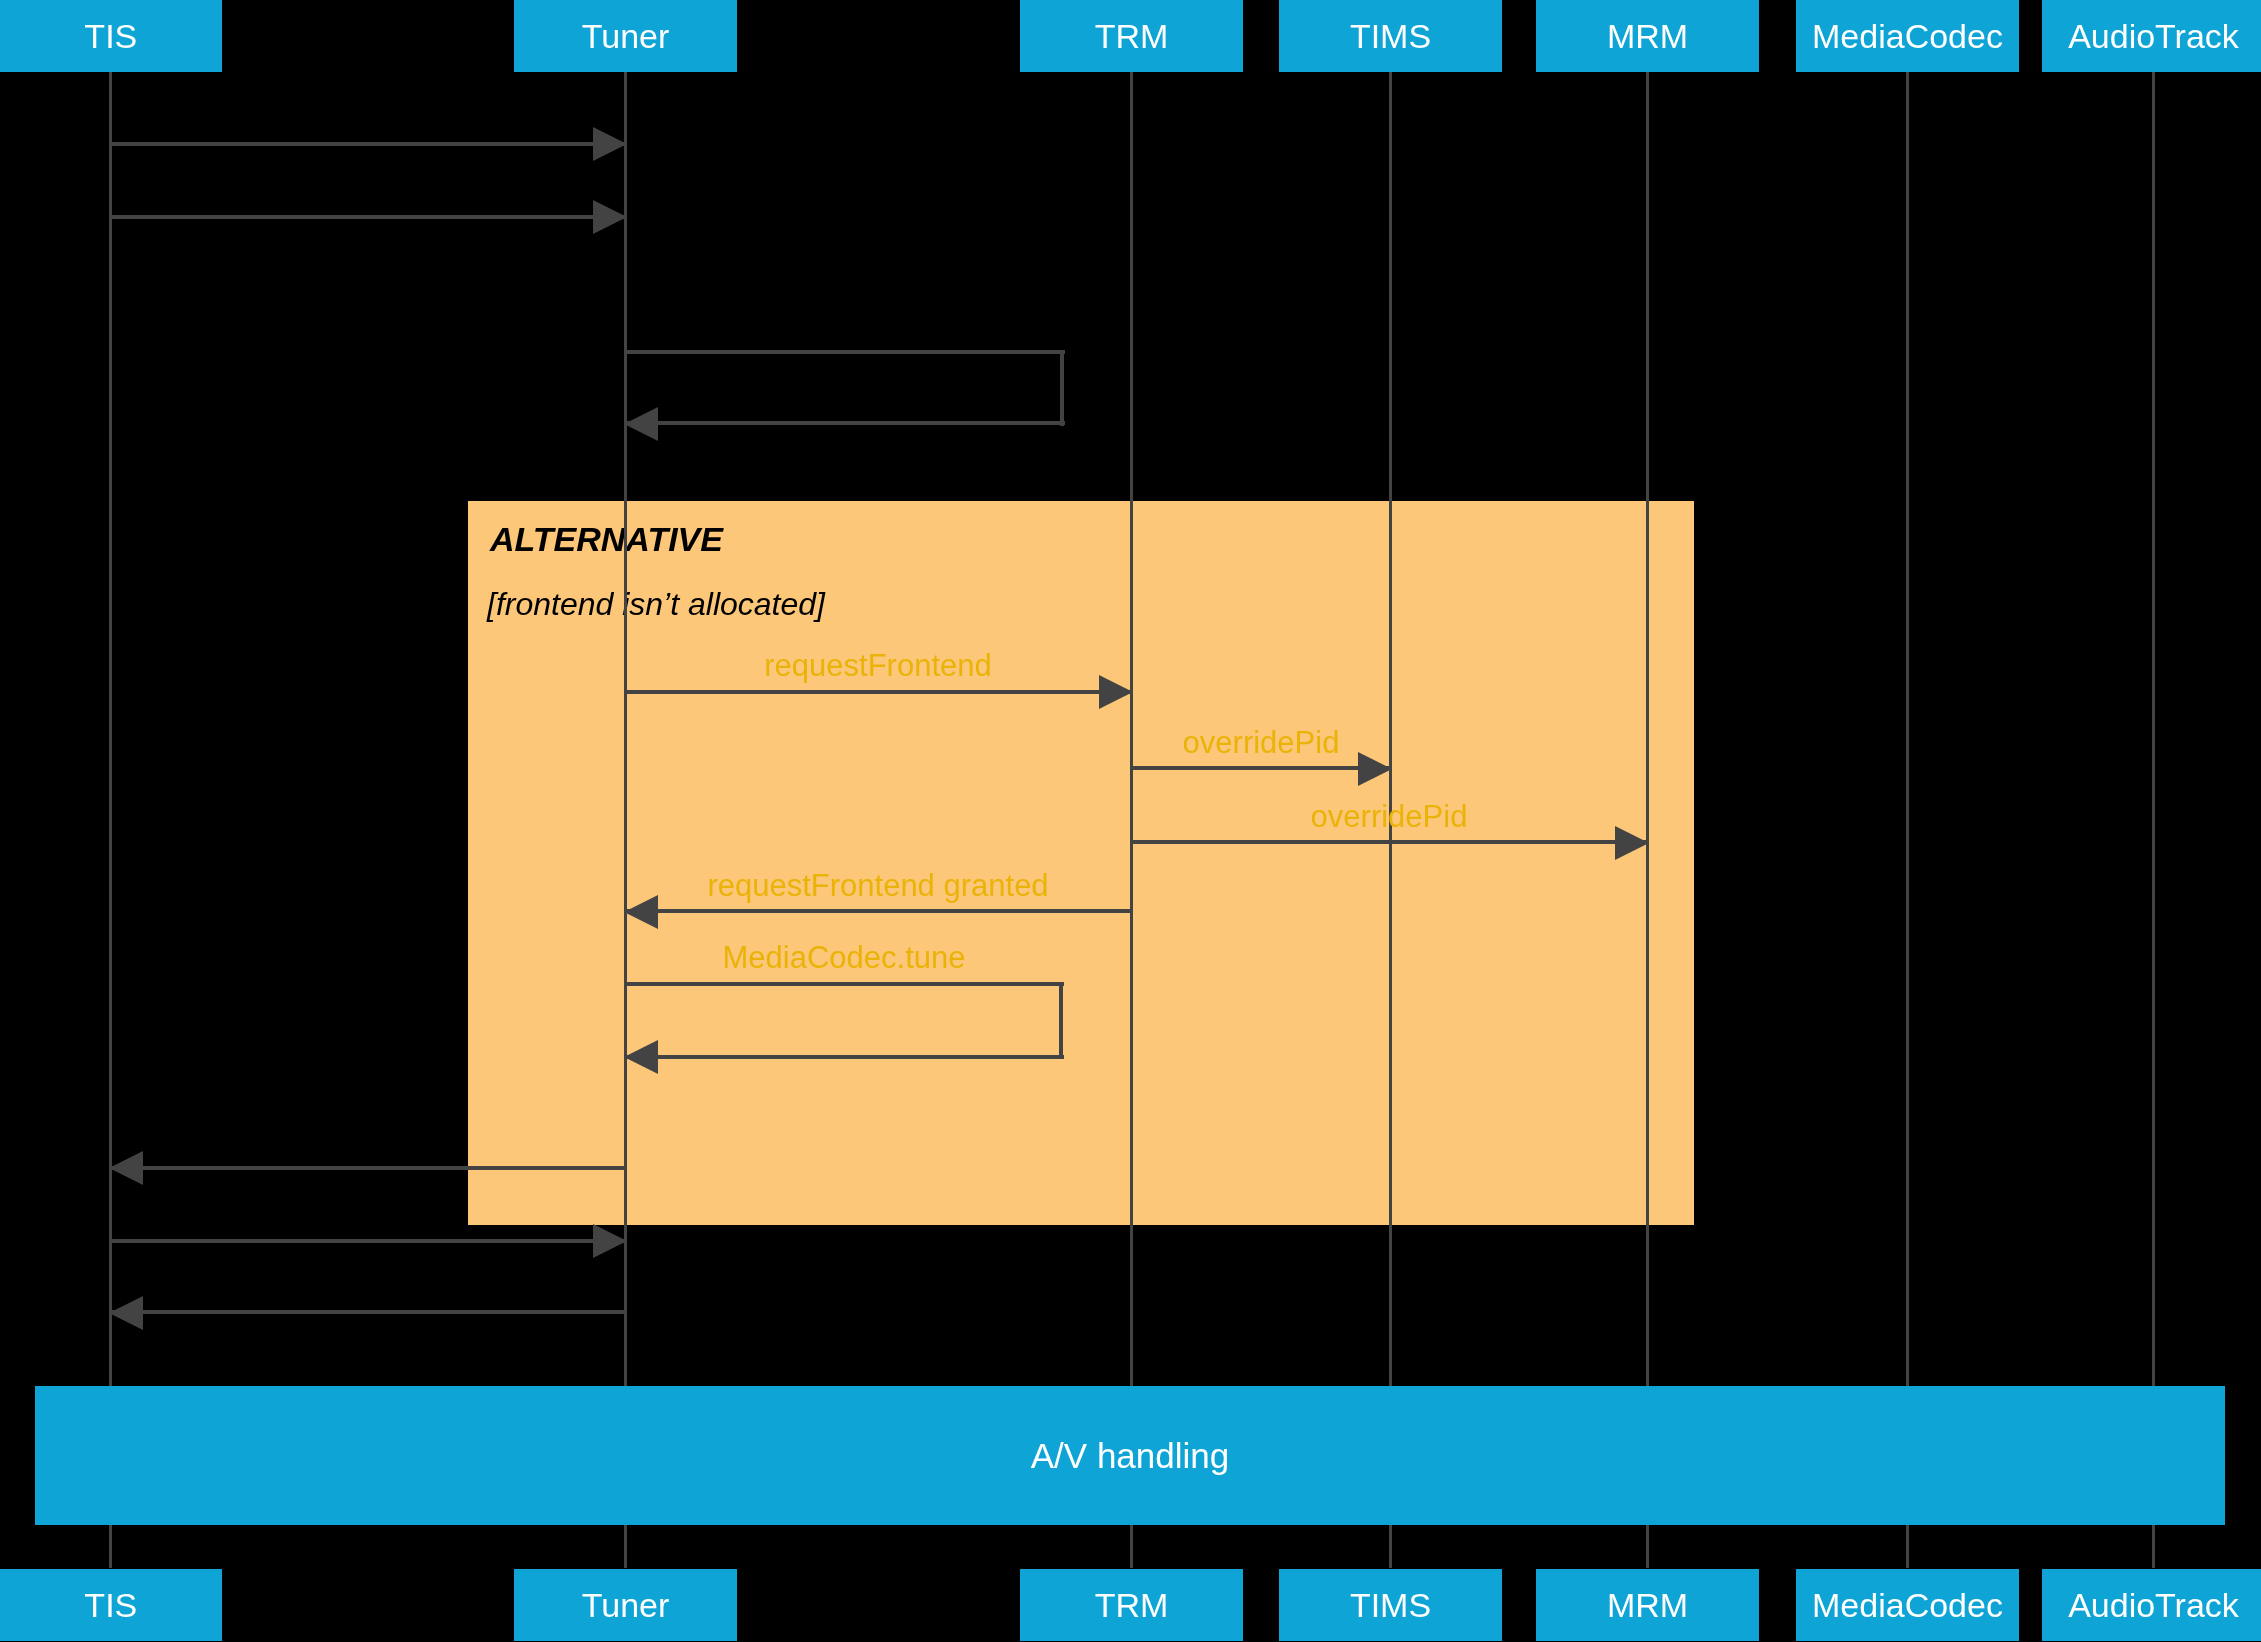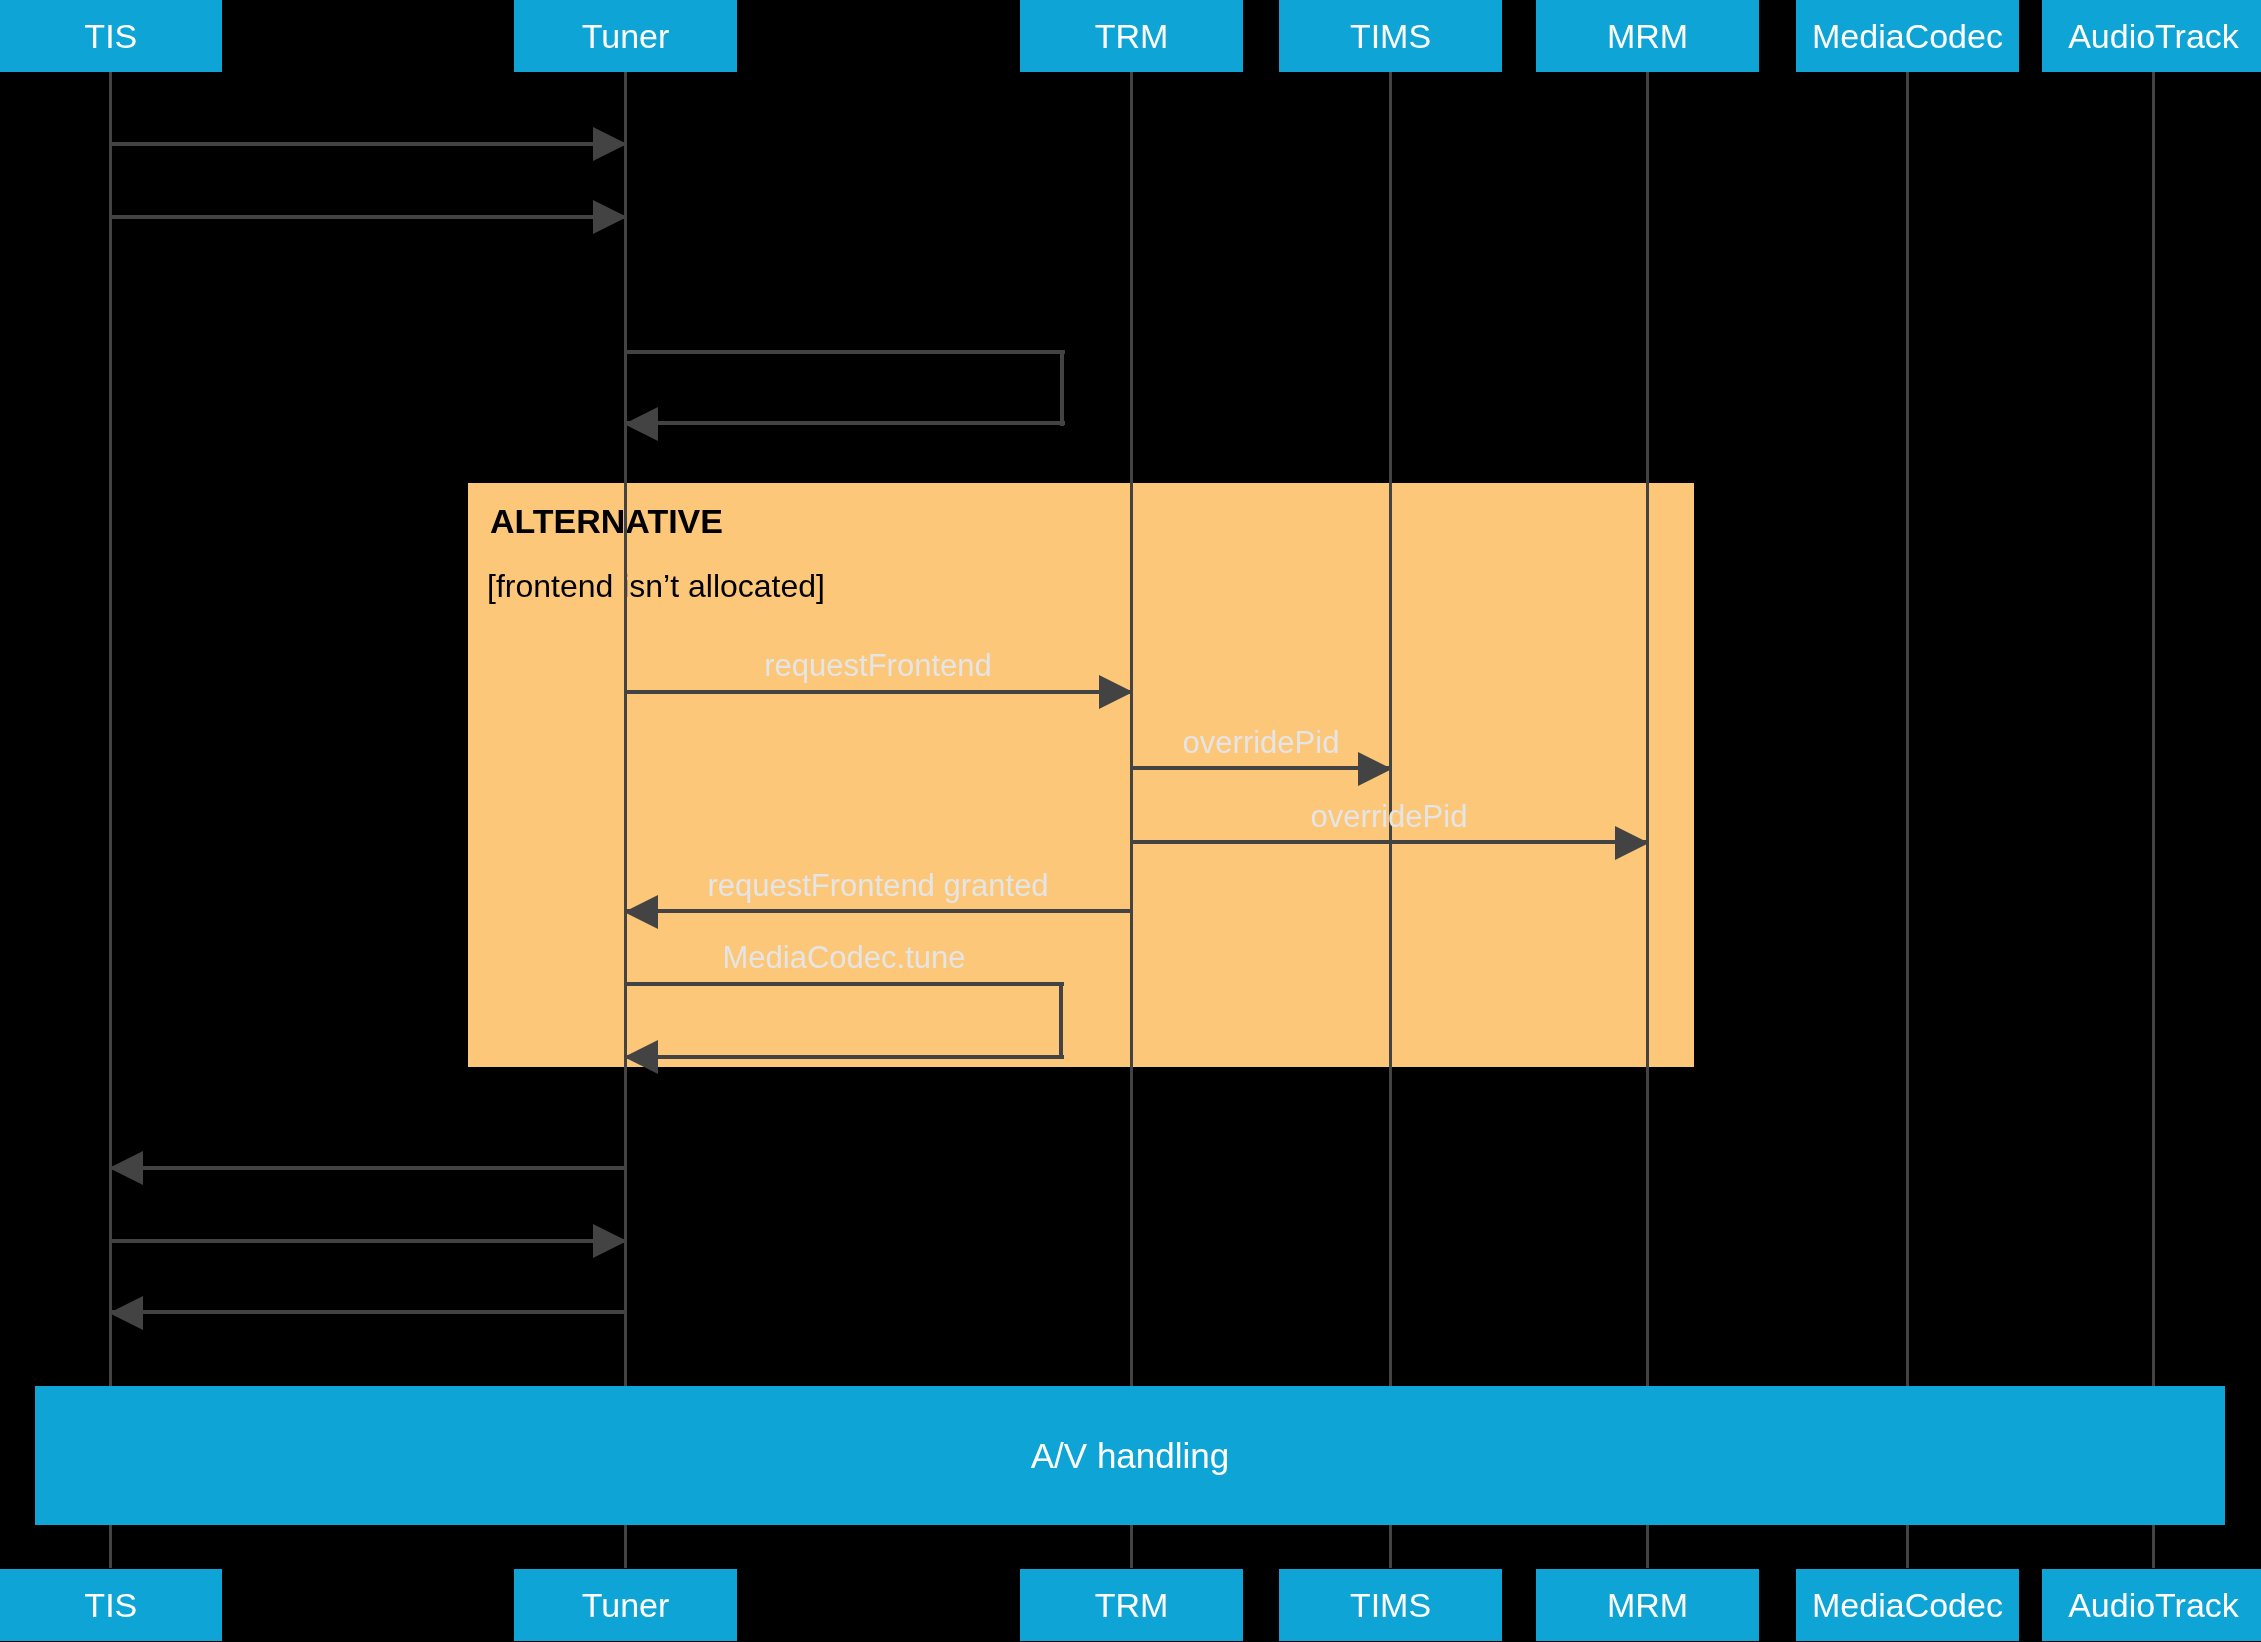--- a/index.html
+++ b/index.html
@@ -54,21 +54,21 @@
     border-bottom: 17px solid transparent;
     z-index: 3;
   }
   .head.right { border-left: 34px solid var(--line); }
   .head.left  { border-right: 34px solid var(--line); }
   .mlabel {
     position: absolute;
     transform: translateX(-50%);
     font-size: 31px;
     line-height: 35px;
-    color: #e5e5e5;
+    color: #eab308;
     z-index: 3;
     white-space: nowrap;
   }
   .fragment {
     position: absolute;
     background: var(--orange);
     z-index: 1;
   }
   .fragment-title {
     position: absolute;
@@ -96,21 +96,21 @@
     align-items: center;
     justify-content: center;
     z-index: 4;
     white-space: nowrap;
   }
 </style>
 </head>
 <body>
 
 <div id="stage" style="--bg: #000000; --cyan: #0EA5D6; --line: #434343; --orange: #FCC778; width: 2261px; height: 1642px;">
-  <div class="fragment" id="alt-fragment" style="left: 468px; top: 483px; width: 1226px; height: 584px;">
+  <div class="fragment" id="alt-fragment" style="left: 468px; top: 501px; width: 1226px; height: 724px; font-style: italic;">
     <div class="fragment-title">ALTERNATIVE</div>
     <div class="fragment-cond">[frontend isn’t allocated]</div>
   </div>
   <div class="band" id="av-band" style="left: 35px; top: 1386px; width: 2190px; height: 139px;">
     <span>A/V handling</span>
   </div>
 <div class="pbox" style="left: -0.7px; top: 0px;">TIS</div>
     <div class="pbox" style="left: -0.7px; top: 1569px;">TIS</div>
     <div class="lifeline" style="left: 109px; top: 72px; height: 1496px;"></div>
     <div class="pbox" style="left: 514px; top: 0px;">Tuner</div>

